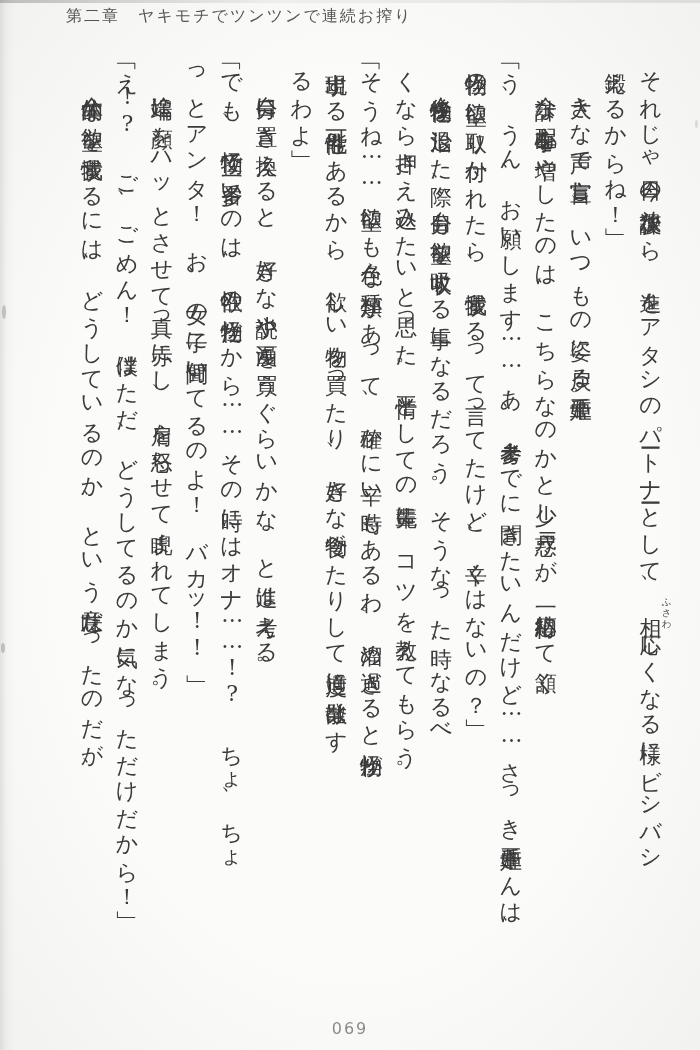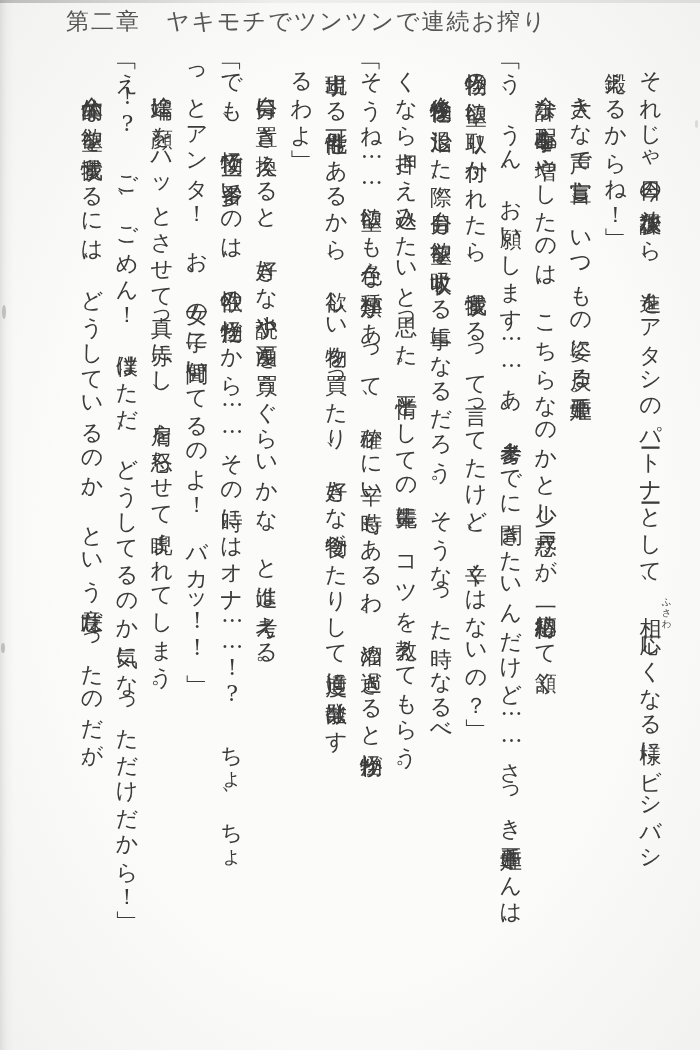--- a/index.html
+++ b/index.html
@@ -21,21 +21,21 @@
   .edge-top { position:absolute; top:0; left:0; width:100%; height:3px;
               background: linear-gradient(90deg, rgba(90,90,90,.35), rgba(120,120,120,.08) 40%, rgba(120,120,120,.18)); }
   .speck { position:absolute; background:#9a9a9a; border-radius:50%; opacity:.55; }
   .speck.s1 { left:2px; top:305px; width:4px; height:14px; }
   .speck.s2 { left:1px; top:643px; width:4px; height:10px; }
   .speck.s3 { right:2px; top:120px; width:3px; height:8px; opacity:.3; }
 
   .chapter-header {
     position: absolute;
     left: 66px; top: 6px;
-    font-size: 23px;
+    font-size: 16px;
     color: #555;
     letter-spacing: 2px;
     white-space: pre;
   }
 
   .text-area {
     position: absolute;
     top: 56px; right: 28px;
     height: 950px;
     writing-mode: vertical-rl;
@@ -92,14 +92,15 @@
     <div class="col">出現する可能性もあるから、欲しい物を買ったり、好きな物食べたりして適度に発散はす</div>
     <div class="col">るわよ」</div>
     <div class="col">　自分に置き換えると、好きな小説や漫画を買うぐらいかな、と進は考える。</div>
     <div class="col">「でも、怪物で一番多いのは、性欲の怪物だから……その時にはオナ……!?　ちょ、ちょ</div>
     <div class="col">っとアンタ！　お、女の子に何聞いてるのよ！　バカッ!!」</div>
     <div class="col">　途端に顔をハッとさせて真っ赤にし、肩を怒らせて睨まれてしまう。</div>
     <div class="col">「え!?　ご、ごめん！　僕はただ、どうしてるのか気になっただけだから！」</div>
     <div class="col">　全体的な欲望を我慢するには、どうしているのか、という意味だったのだが、</div>
   </div>
 
+  <div class="page-number">069</div>
 
 </div>
 
 </body></html>

